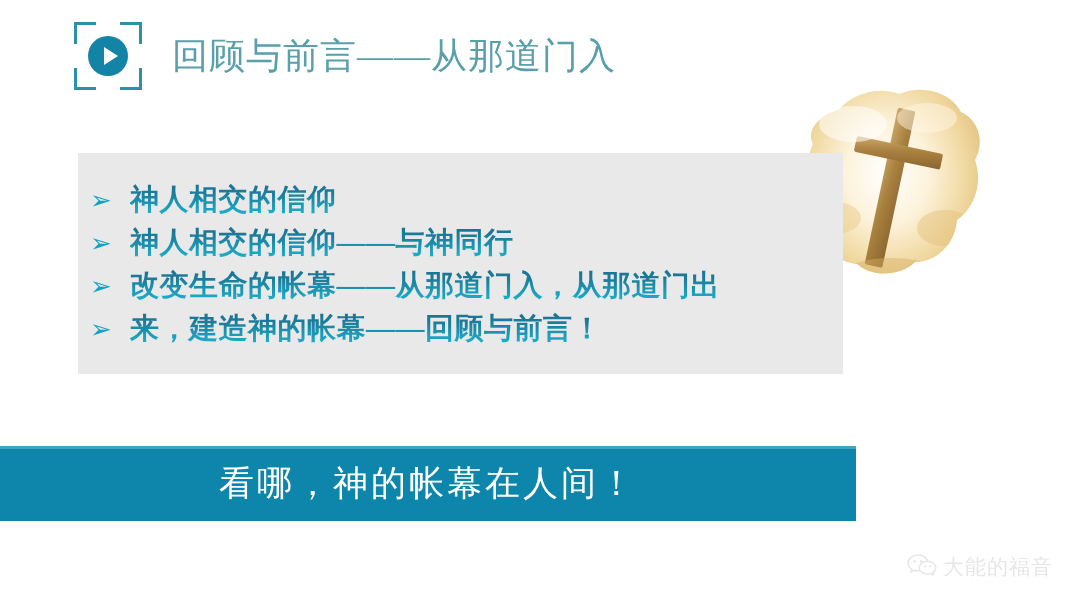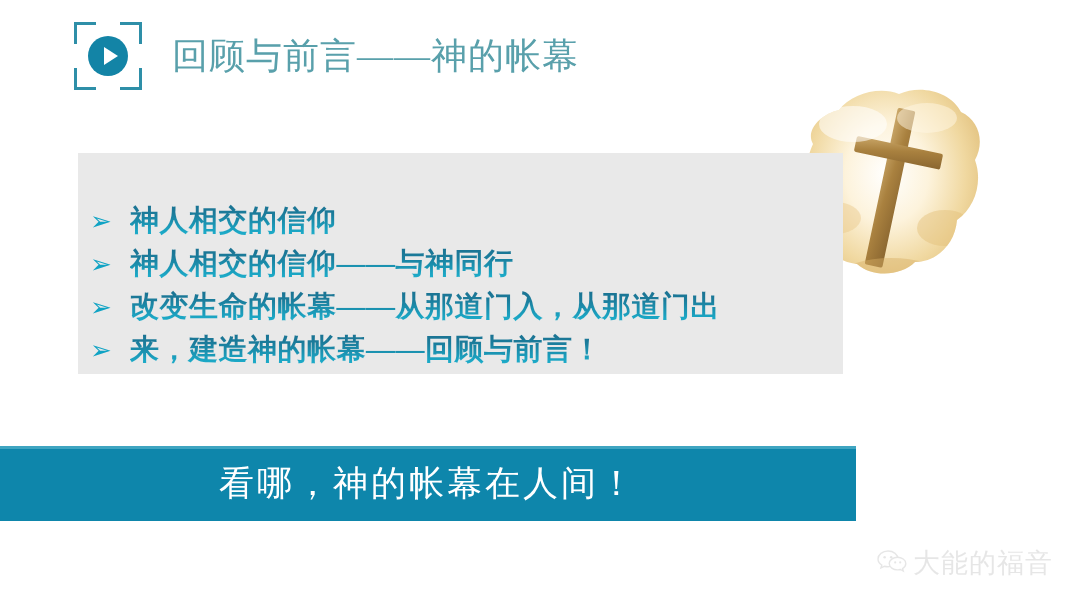--- a/index.html
+++ b/index.html
@@ -127,21 +127,20 @@
   .bullet-text {
     font-size: 29px;
     line-height: 43px;
     font-weight: bold;
     letter-spacing: 0.5px;
     font-family: "Liberation Serif", "DejaVu Serif", serif;
     background: linear-gradient(180deg, #1B6C8C 0%, #1B7C9B 35%, #1BA6C4 75%, #27BBD4 100%);
     -webkit-background-clip: text;
     background-clip: text;
     color: transparent;
-    margin-top: 21px;
     -webkit-text-fill-color: transparent;
   }
 
   
   .banner {
     position: absolute;
     left: 0;
     top: 446px;
     width: 856px;
     height: 75px;
@@ -169,21 +168,21 @@
   .watermark {
     position: absolute;
     right: 20px;
     bottom: 18px;
     display: flex;
     align-items: center;
     opacity: 0.5;
   }
   .wechat-icon { margin-right: 6px; }
   .watermark-text {
-    font-size: 27px;
+    font-size: 21px;
     color: #CFCFCF;
     letter-spacing: 1px;
     font-family: "Liberation Serif", "DejaVu Serif", serif;
   }
 </style>
 </head>
 <body>
 
 <div class="slide">
 
@@ -194,21 +193,21 @@
       <span class="frame-seg tr-h"></span>
         <span class="frame-seg tr-v"></span>
       <span class="frame-seg bl-h"></span>
         <span class="frame-seg bl-v"></span>
       <span class="frame-seg br-h"></span>
         <span class="frame-seg br-v"></span>
       <span class="play-circle">
         <span class="play-tri"></span>
       </span>
     </div>
-    <div class="slide-title">回顾与前言——神的帐幕</div>
+    <div class="slide-title">回顾与前言——从那道门入</div>
   </div>
 
   <div class="cross-photo">
     <svg width="192" height="228" viewBox="0 0 192 228" xmlns="http://www.w3.org/2000/svg" aria-hidden="true">
       <defs>
         <radialGradient id="glow" cx="48%" cy="42%" r="62%">
           <stop offset="0%" stop-color="#FFFFFF"></stop>
           <stop offset="35%" stop-color="#FDF3DC"></stop>
           <stop offset="66%" stop-color="#F0D8A0"></stop>
           <stop offset="100%" stop-color="#D9B36A"></stop>

